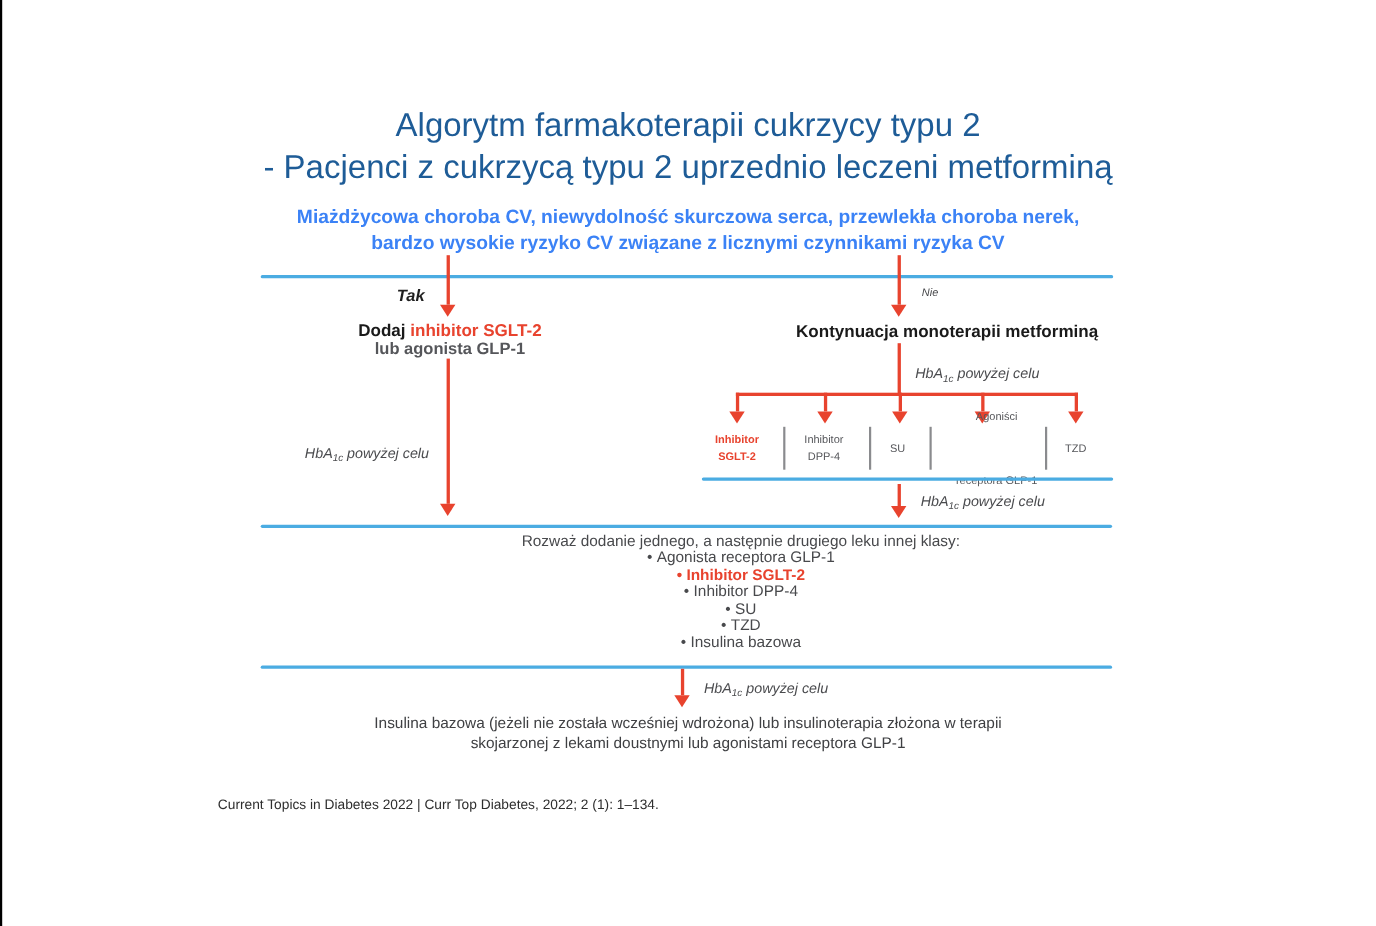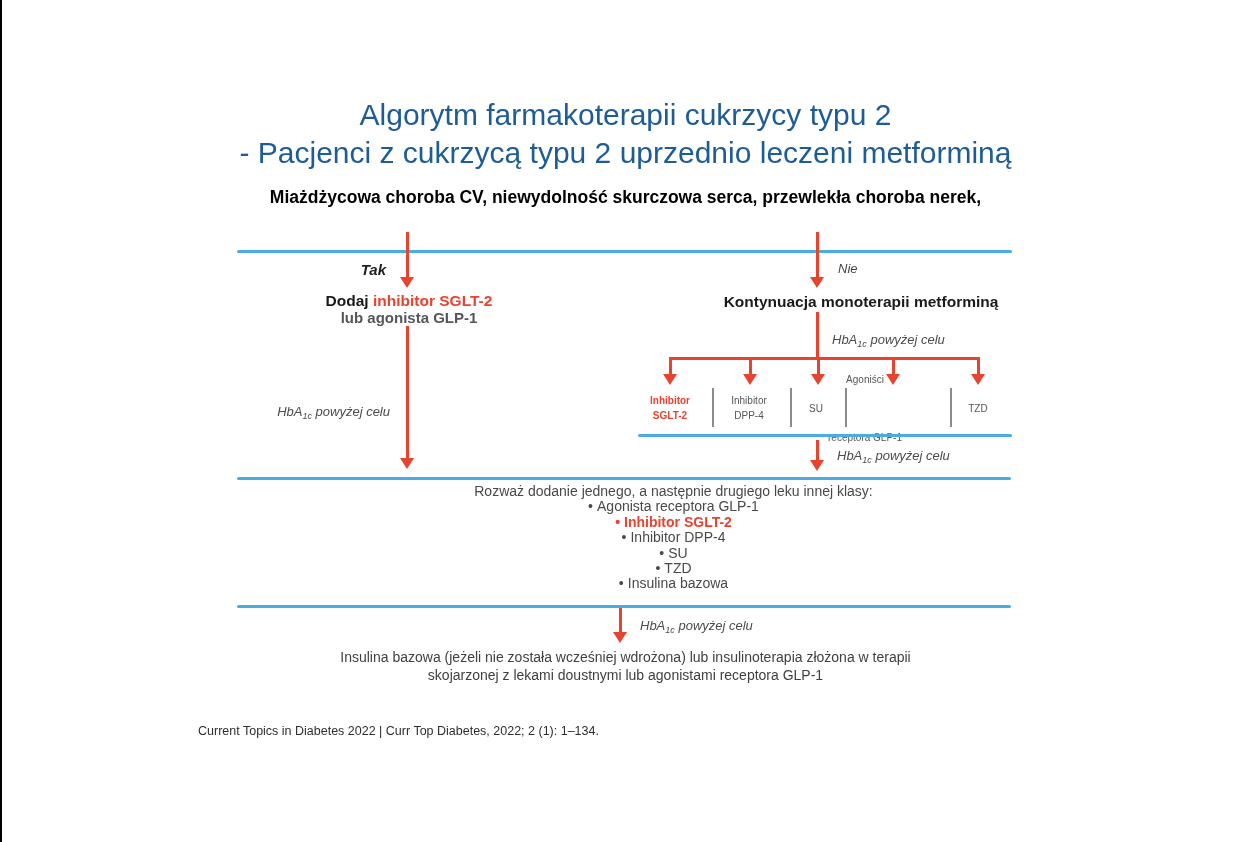--- a/index.html
+++ b/index.html
@@ -4,25 +4,25 @@
 <style>
   html,body{margin:0;padding:0;background:#fff;}
   .canvas{position:relative;width:1251px;height:842px;background:#fff;overflow:hidden;
           font-family:"Liberation Sans",sans-serif;}
   .edge-left{position:absolute;left:0;top:0;width:2px;height:842px;background:#000;}
 
   
   .title{position:absolute;top:96px;left:0;width:100%;text-align:center;
          color:var(--title_blue);font-size:30px;line-height:38px;font-weight:400;}
   .risk{position:absolute;top:186px;left:0;width:100%;text-align:center;
-        color:#000000;font-size:17.5px;line-height:22.5px;font-weight:bold;}
+        color:#3b82f6;font-size:17.5px;line-height:22.5px;font-weight:bold;}
 
   .yes-label{position:absolute;left:286px;width:100px;top:261px;text-align:right;
              font-size:15px;font-style:italic;font-weight:bold;color:#1f1f1f;}
-  .no-label{position:absolute;left:838px;top:261px;font-size:13px;font-style:italic;color:#454649;}
+  .no-label{position:absolute;left:838px;top:261px;font-size:10px;font-style:italic;color:#454649;}
 
   .add-reco{position:absolute;left:259px;width:300px;top:292px;text-align:center;
             font-size:15.5px;line-height:17px;}
   .add-reco .b{font-weight:bold;color:#1a1a1a;}
   .add-reco .r{font-weight:bold;color:var(--accent_red);}
   .add-reco .alt{font-weight:bold;font-size:15px;color:var(--text_gray);}
 
   .metf-heading{position:absolute;left:711px;width:300px;top:293px;text-align:center;
                 font-size:15.5px;font-weight:bold;color:#1a1a1a;}
 
@@ -60,21 +60,21 @@
   .post-stem{left:815.5px;top:440px;height:20px;} .post-head{left:810px;top:460px;}
   .final-stem{left:618.5px;top:608px;height:24px;} .final-head{left:613px;top:632px;}
 
   
   .cell{position:absolute;top:389px;height:38px;display:flex;flex-direction:column;
         justify-content:center;align-items:center;text-align:center;
         font-size:10px;line-height:15px;color:var(--text_gray);}
   .cell.hl{color:var(--accent_red);font-weight:bold;}
   .cell-line:empty{display:none;}
   .c1{left:620px;width:100px;} .c2{left:701px;width:96px;} .c3{left:791px;width:50px;}
-  .c4{left:795px;width:140px;gap:43px;} .c5{left:953px;width:50px;}
+  .c4{left:836px;width:140px;gap:43px;} .c5{left:953px;width:50px;}
   .gdiv{position:absolute;top:388px;height:39px;width:1.5px;background:var(--divider_gray);}
   .g1{left:712px;} .g2{left:790px;} .g3{left:845px;} .g4{left:950px;}
 
   
   .consider{position:absolute;left:0;top:484px;width:100%;text-align:center;
             font-size:14px;line-height:15.4px;color:#48494c;margin-left:48px;}
   .consider .item .bullet{margin-right:4px;}
   .consider .item.hl{color:var(--accent_red);font-weight:bold;}
 
   .final-text{position:absolute;left:0;top:649px;width:100%;text-align:center;
@@ -87,20 +87,21 @@
 <div class="canvas">
   <div class="edge-left"></div>
 
   <div class="title">
     <div>Algorytm farmakoterapii cukrzycy typu 2</div>
     <div>- Pacjenci z cukrzycą typu 2 uprzednio leczeni metforminą</div>
   </div>
 
   <div class="risk">
     <div>Miażdżycowa choroba CV, niewydolność skurczowa serca, przewlekła choroba nerek,</div>
+    <div>bardzo wysokie ryzyko CV związane z licznymi czynnikami ryzyka CV</div>
   </div>
 
   <div class="bline bline1"></div>
 
   <div class="vstem yes-stem"></div>
   <div class="vhead yes-head"></div>
   <div class="yes-label">Tak</div>
 
   <div class="vstem no-stem"></div>
   <div class="vhead no-head"></div>

